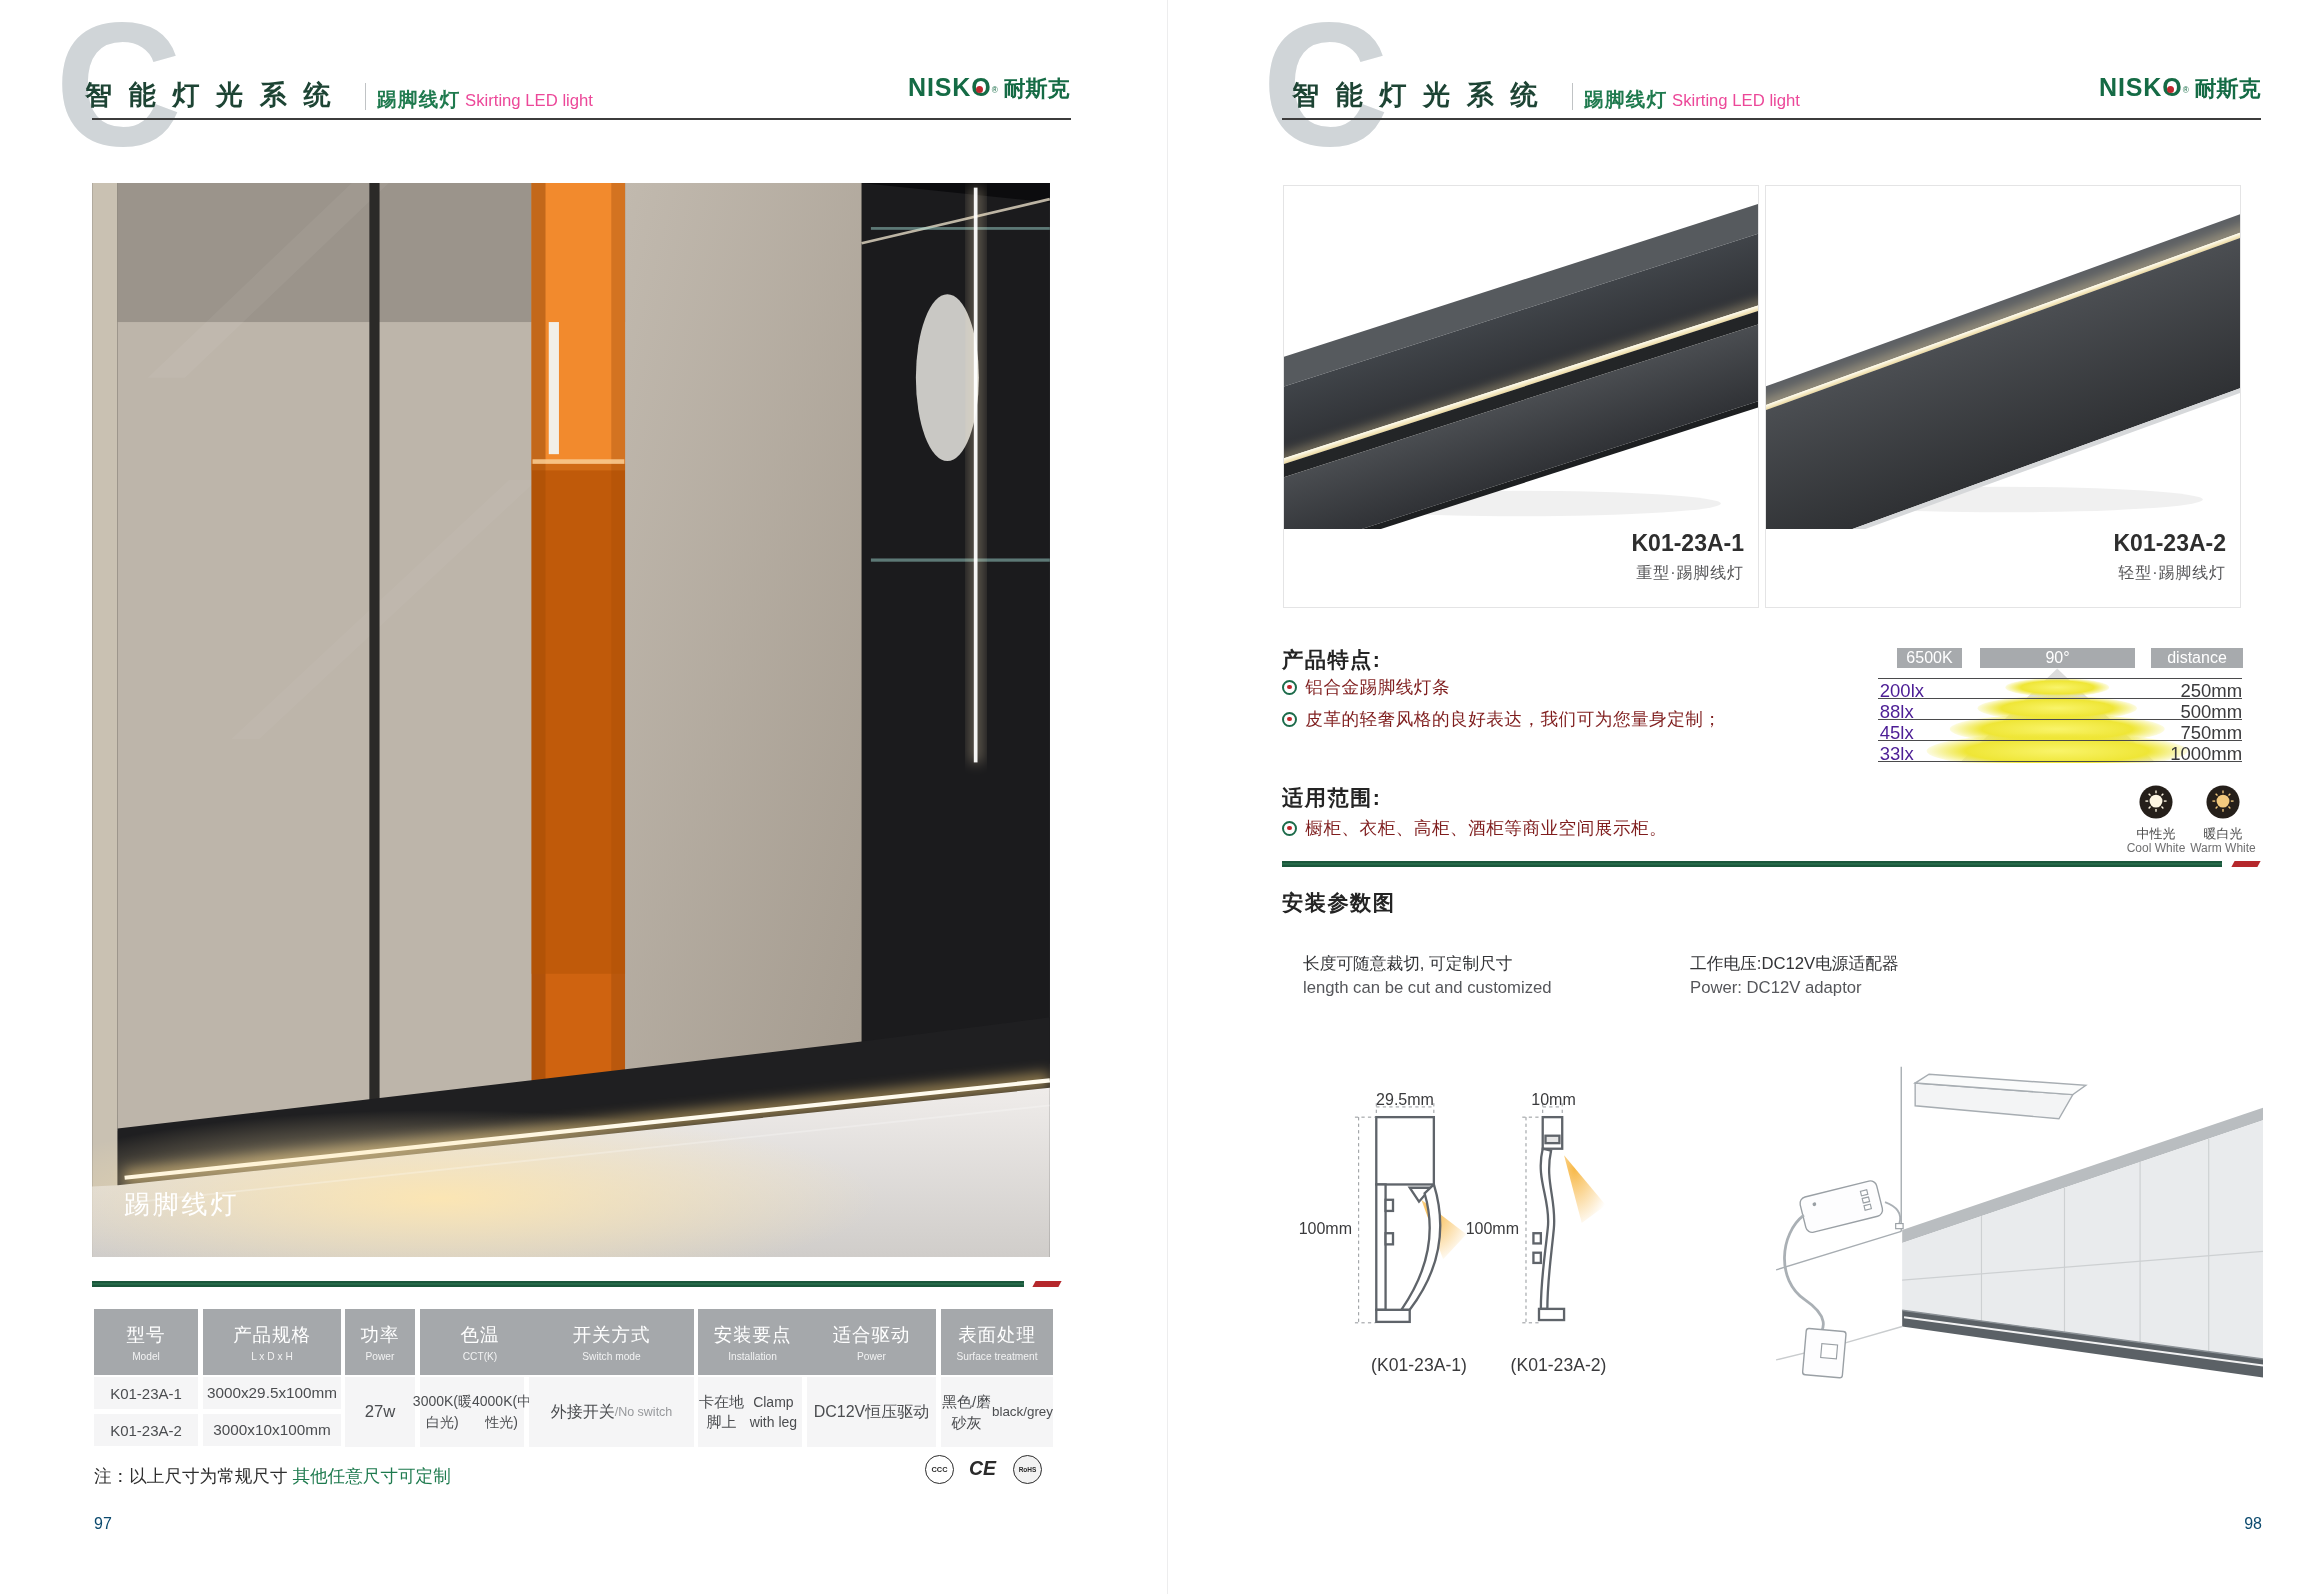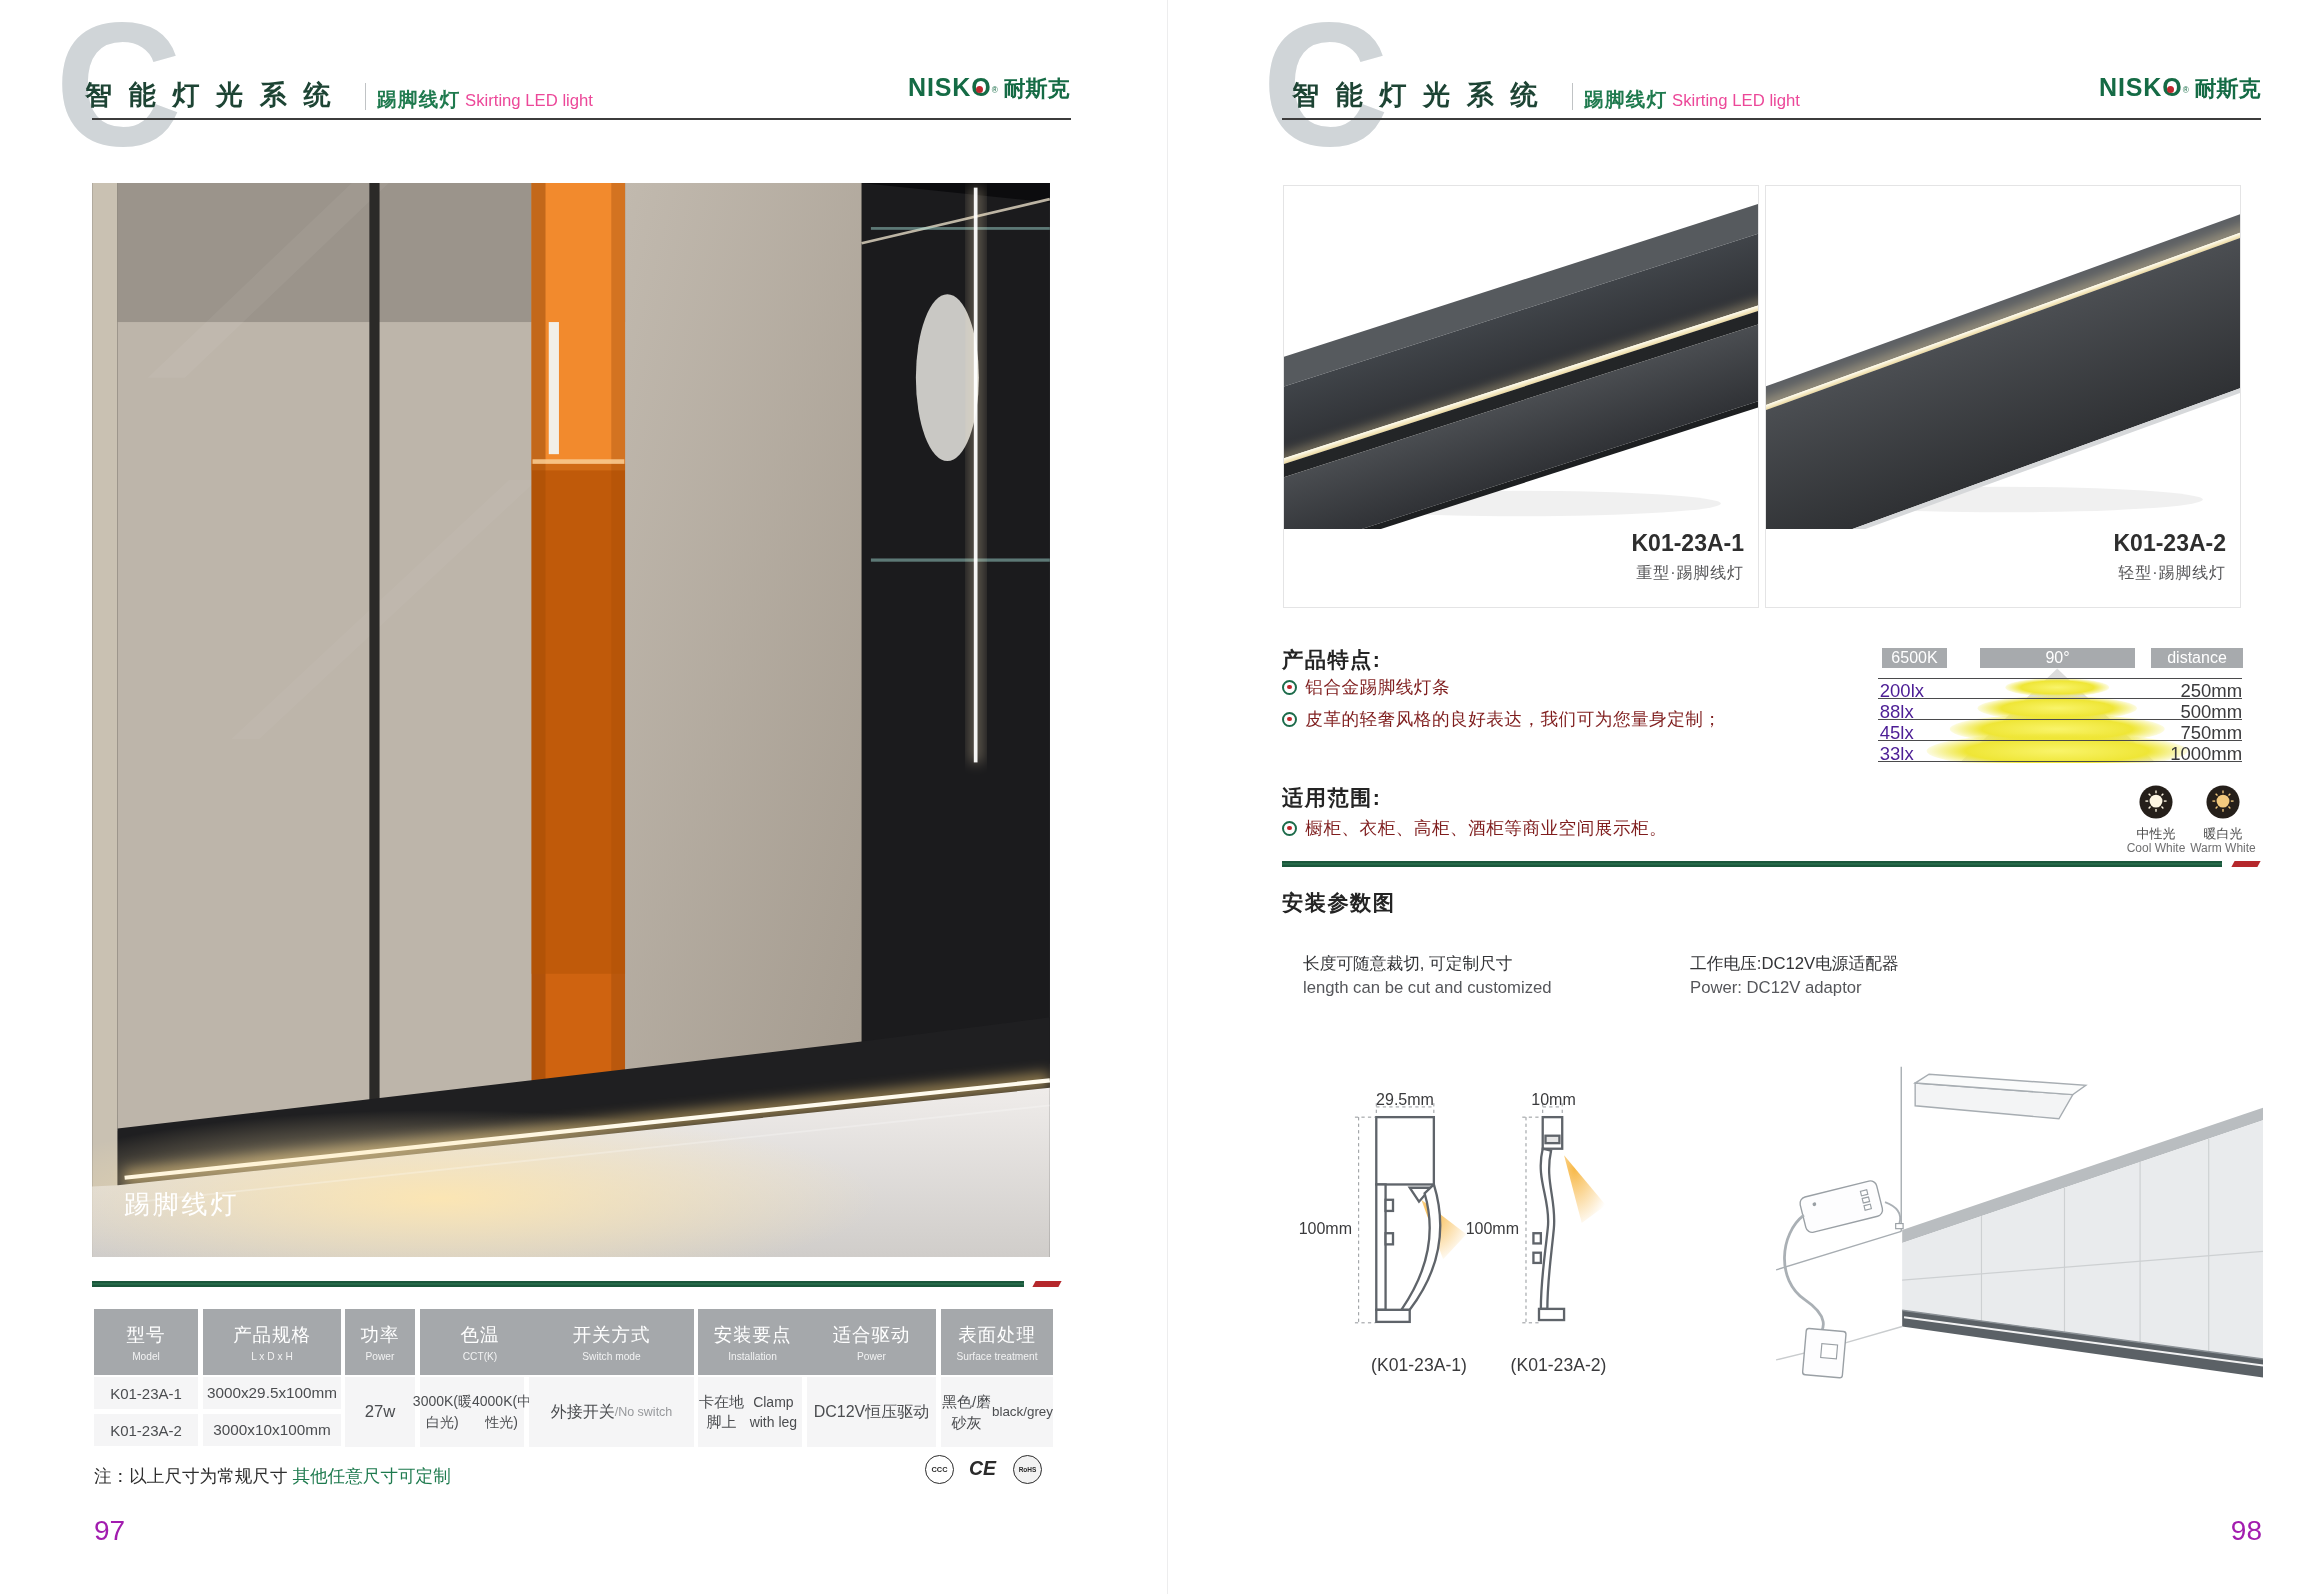--- a/index.html
+++ b/index.html
@@ -43,21 +43,21 @@
   .dist{font-size:18.5px;color:#3a3a3c;text-align:right}
   .lt-label-cn{font-size:13px;color:#4a4a4a;text-align:center}
   .lt-label-en{font-size:12px;color:#6f6f70;text-align:center}
   
   .card{border:0.9px solid #e4e4e5;background:#fff}
   .card-model{font-size:23px;font-weight:700;color:#2e2e2e;text-align:right}
   .card-type{font-size:16px;color:#565658;text-align:right;letter-spacing:0.9px}
   
   .note-dark{font-size:17.6px;color:#2e2e2e}
   .note-green{font-size:17.6px;color:#1e7a4e}
-  .pagenum{font-size:28px;color:#a21caf}
+  .pagenum{font-size:16px;color:#0c4a6e}
   .inst-cn{font-size:16.7px;color:#333437;white-space:nowrap}
   .inst-en{font-size:16.7px;color:#55565a;white-space:nowrap}
   .dim-label{font-size:16px;color:#3a3a3c;text-align:center;white-space:nowrap}
   .dim-label.r{text-align:right}
   .diagram-cap{font-size:17.6px;color:#3a3a3c;text-align:center}
   .photo-caption{font-size:26px;color:#fff;letter-spacing:2.8px}
   .cert-circle{border:1.4px solid #2b2b2b;border-radius:50%;display:flex;align-items:center;justify-content:center;font-weight:700;color:#2b2b2b}
   .page-split{width:0.9px;background:#ededee}
 </style>
 </head>
@@ -325,21 +325,21 @@
       <ellipse cx="389" cy="87" rx="112" ry="20" fill="url(#yG)"></ellipse>
       <ellipse cx="389" cy="132" rx="172" ry="27" fill="url(#yG)"></ellipse>
       <ellipse cx="389" cy="177" rx="232" ry="33" fill="url(#yG)"></ellipse>
       <ellipse cx="389" cy="224" rx="282" ry="38" fill="url(#yG)"></ellipse>
     </svg>
     <div class="abs chart-line" style="left:0.9px;top:31px;width:364px"></div>
     <div class="abs chart-line" style="left:0.9px;top:51px;width:364px"></div>
     <div class="abs chart-line" style="left:0.9px;top:72px;width:364px"></div>
     <div class="abs chart-line" style="left:0.9px;top:93px;width:364px"></div>
     <div class="abs chart-line" style="left:0.9px;top:114px;width:364px"></div>
-    <div class="abs chart-box" style="left:5px;top:0.9px;width:65px;height:20.4px">6500K</div>
+    <div class="abs chart-box" style="left:20px;top:0.9px;width:65px;height:20.4px">6500K</div>
     <div class="abs chart-box" style="left:103px;top:0.9px;width:155px;height:20.4px">90°</div>
     <div class="abs chart-box" style="left:274px;top:0.9px;width:92px;height:20.4px">distance</div>
     <div class="abs lux" style="left:2.8px;top:33px">200lx</div>
     <div class="abs lux" style="left:2.8px;top:54px">88lx</div>
     <div class="abs lux" style="left:2.8px;top:75px">45lx</div>
     <div class="abs lux" style="left:2.8px;top:96px">33lx</div>
     <div class="abs dist" style="right:0.9px;top:33px">250mm</div>
     <div class="abs dist" style="right:0.9px;top:54px">500mm</div>
     <div class="abs dist" style="right:0.9px;top:75px">750mm</div>
     <div class="abs dist" style="right:0.9px;top:96px">1000mm</div>

